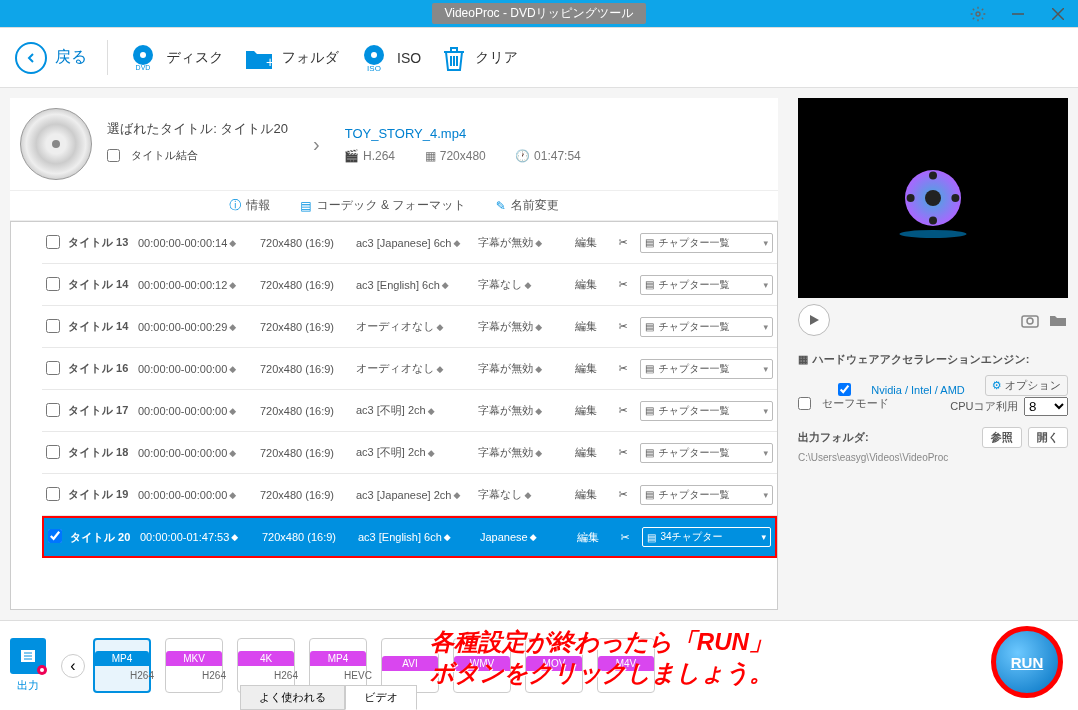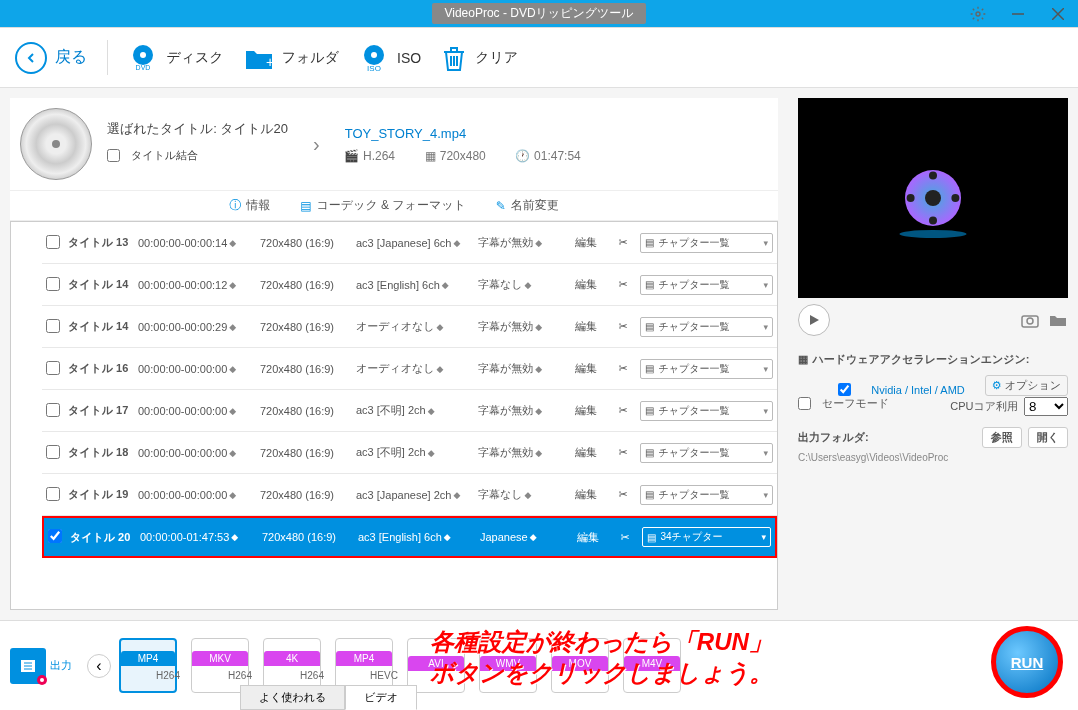--- a/index.html
+++ b/index.html
@@ -65,21 +65,21 @@
 .hw-title { font-weight: bold; margin-bottom: 8px; display:flex; align-items:center; gap:4px; }
 .hw-row { display: flex; align-items: flex-end; gap: 20px; justify-content:flex-end; }
 .opt-btn { border:1px solid #ccc; padding:2px 6px; border-radius:3px; display:flex; align-items:center; gap:3px; cursor:pointer; }
 .chk-row { display:flex; align-items:center; gap:11px; margin-bottom:6px; font-size:11px; }
 .out-folder { margin-top:10px; font-size:11px; }
 .out-folder-title { font-weight:bold; display:flex; align-items:center; gap:8px; margin-bottom:4px; }
 .out-path { color:#888; font-size:10px; }
 
 
 .bottom { position: absolute; bottom: 0; left: 0; right: 0; height: 90px; background: #fff; border-top: 1px solid #ddd; display:flex; align-items:center; padding:0 10px; }
-.out-icon { display:flex; flex-direction:row; align-items:center; gap:4px; margin-right:15px; }
+.out-icon { display:flex; flex-direction:column; align-items:center; gap:4px; margin-right:15px; }
 .out-icon-box { width:36px; height:36px; background:#0090e0; border-radius:3px; display:flex; align-items:center; justify-content:center; color:#fff; position:relative; }
 .fmt-scroll { display:flex; align-items:center; gap:8px; }
 .scroll-btn { width:24px; height:24px; border-radius:50%; border:1px solid #ccc; display:flex; align-items:center; justify-content:center; cursor:pointer; }
 .fmt-card { width:58px; height:55px; border:1px solid #ccc; border-radius:4px; display:flex; flex-direction:column; align-items:center; justify-content:center; font-size:10px; cursor:pointer; background:#fff; }
 .fmt-card.active { border:2px solid #0090e0; background:#e8f4fc; }
 .fmt-top { background:#d946ef; color:#fff; width:100%; text-align:center; padding:2px 0; font-size:10px; border-radius:3px 3px 0 0; }
 .fmt-card.active .fmt-top { background:#0090e0; }
 .fmt-bot { color:#666; font-size:10px; margin-top:4px;margin-left:40px; }
 .bottom-tabs { position:absolute; bottom:0; left:240px; display:flex; font-size:11px; }
 .btab { padding:4px 18px; background:#eee; border:1px solid #ccc; cursor:pointer; }

